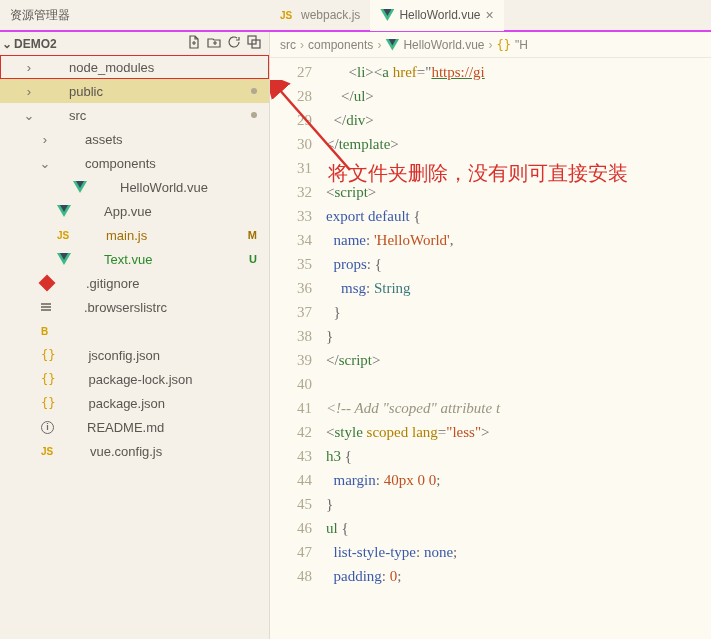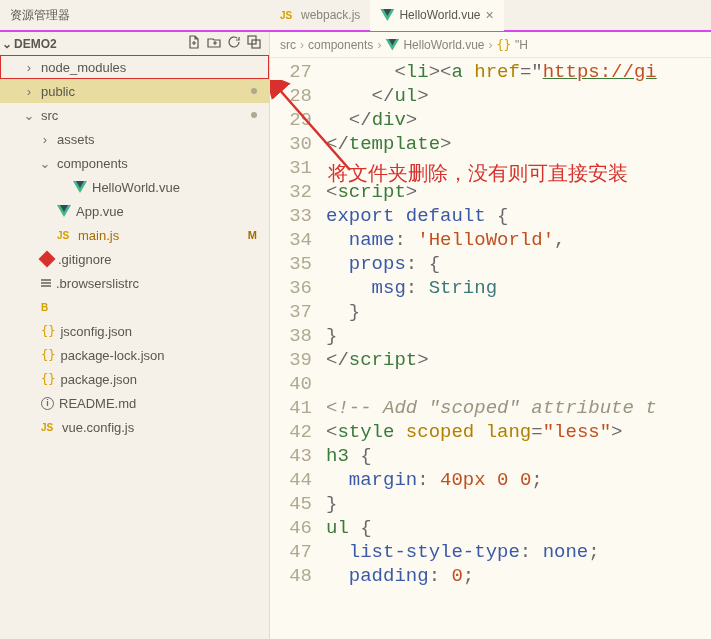--- a/index.html
+++ b/index.html
@@ -88,21 +88,21 @@
       cursor: pointer;
       gap: 5px;
       position: relative;
     }
     .tree-item .chev {
       width: 14px;
       display: inline-block;
       text-align: center;
       color: #7a756a;
     }
-    .tree-item .label { flex: 1; white-space: nowrap; }
+    .tree-item .label { flex: 1; white-space: nowrap; margin-left: 28px; }
     .tree-item .badge {
       font-size: 11px;
       font-weight: 600;
       margin-right: 4px;
     }
     .tree-item .dot {
       width: 6px; height: 6px; border-radius: 50%;
       background: #b0a890;
       margin-right: 4px;
     }
@@ -128,22 +128,22 @@
       font-size: 12px;
       border-bottom: 1px solid #eee8dc;
       height: 26px;
       overflow: hidden;
       white-space: nowrap;
     }
     .breadcrumb .sep { color: #b0a890; }
     .code {
       flex: 1;
       display: flex;
-      font-family: Liberation Mono, monospace;
-      font-size: 19px;
+      font-family: Liberation Serif, serif;
+      font-size: 15px;
       overflow: hidden;
     }
     .gutter {
       padding: 2px 14px 0 0;
       text-align: right;
       color: #b0a890;
       width: 56px;
     }
     .gutter div { height: 24px; line-height: 24px; }
     .codelines { flex: 1; padding-top: 2px; white-space: pre; overflow: hidden; }
@@ -274,20 +274,26 @@
           <span class="chev"></span>
           <span class="ic-vue"></span>
           <span class="label ">App.vue</span>
         </div>
         <div class="tree-item indent-2">
           <span class="chev"></span>
           <span class="ic-js">JS</span>
           <span class="label modified-yellow">main.js</span>
           <span class="badge modified-yellow">M</span>
         </div>
+        <div class="tree-item indent-2">
+          <span class="chev"></span>
+          <span class="ic-vue"></span>
+          <span class="label modified-green">Text.vue</span>
+          <span class="badge modified-green">U</span>
+        </div>
         <div class="tree-item indent-1">
           <span class="chev"></span>
           <span class="ic-gitignore"></span>
           <span class="label ">.gitignore</span>
         </div>
         <div class="tree-item indent-1">
           <span class="chev"></span>
           <span class="ic-lines">
             <span></span>
             <span></span>

